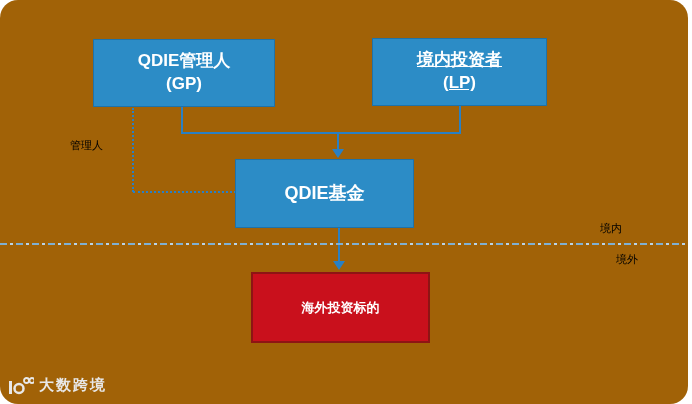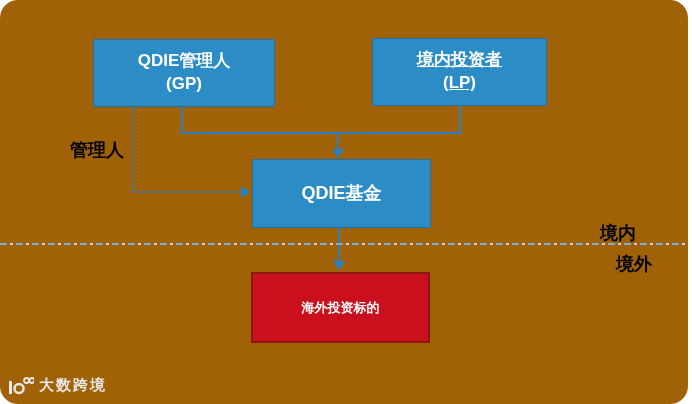--- a/index.html
+++ b/index.html
@@ -83,22 +83,22 @@
       to right,
       #7FB0D4 0px, #7FB0D4 7px,
       rgba(255,255,255,0) 7px, rgba(255,255,255,0) 10px,
       #B9D4E8 10px, #B9D4E8 13px,
       rgba(255,255,255,0) 13px, rgba(255,255,255,0) 16px
     );
   }
   .side-label {
     position: absolute;
     color: #000000;
-    font-weight: bold;
-    font-size: 18px;
+    font-weight: normal;
+    font-size: 11px;
     white-space: nowrap;
   }
   .watermark {
     position: absolute;
     left: 8px;
     top: 376px;
     display: flex;
     align-items: center;
     gap: 5px;
     color: #E8E8E8;
@@ -131,21 +131,21 @@
 
   <div class="line-v" style="left:337px; top:132px; height:18px;"></div>
   <div class="arrow-down" style="left:332px; top:149px;"></div>
 
   <div class="side-label" style="left:70px; top:138px;">管理人</div>
 
   <div class="dot-v" style="left:132px; top:108px; height:84px;"></div>
   <div class="dot-h" style="left:133px; top:191px; width:107px;"></div>
   <div class="arrow-right" style="left:241px; top:186px;"></div>
 
-  <div class="box blue" style="left:252px; top:159px; width:179px; height:69px; font-size:18px;">
+  <div class="box blue" style="left:235px; top:159px; width:179px; height:69px; font-size:18px;">
     <span>QDIE基金</span>
   </div>
 
   <div class="line-v" style="left:338px; top:228px; height:34px;"></div>
   <div class="arrow-down" style="left:333px; top:261px;"></div>
 
   <div class="separator"></div>
   <div class="side-label" style="left:600px; top:221px;">境内</div>
   <div class="side-label" style="left:616px; top:252px;">境外</div>
 

